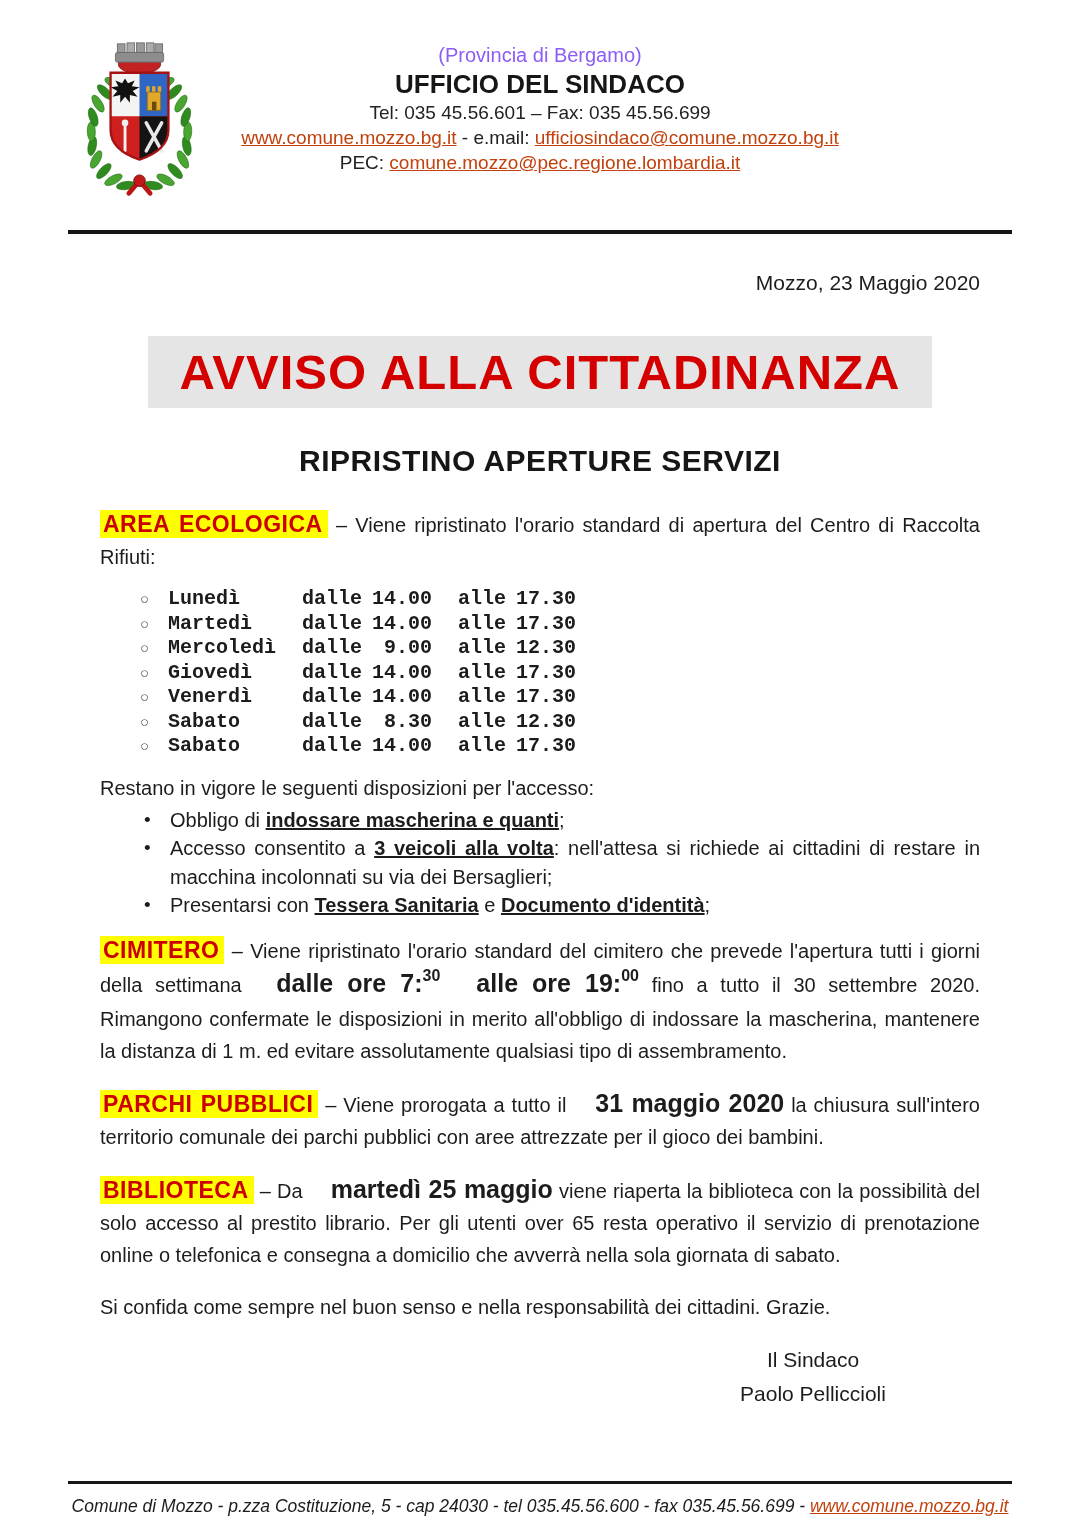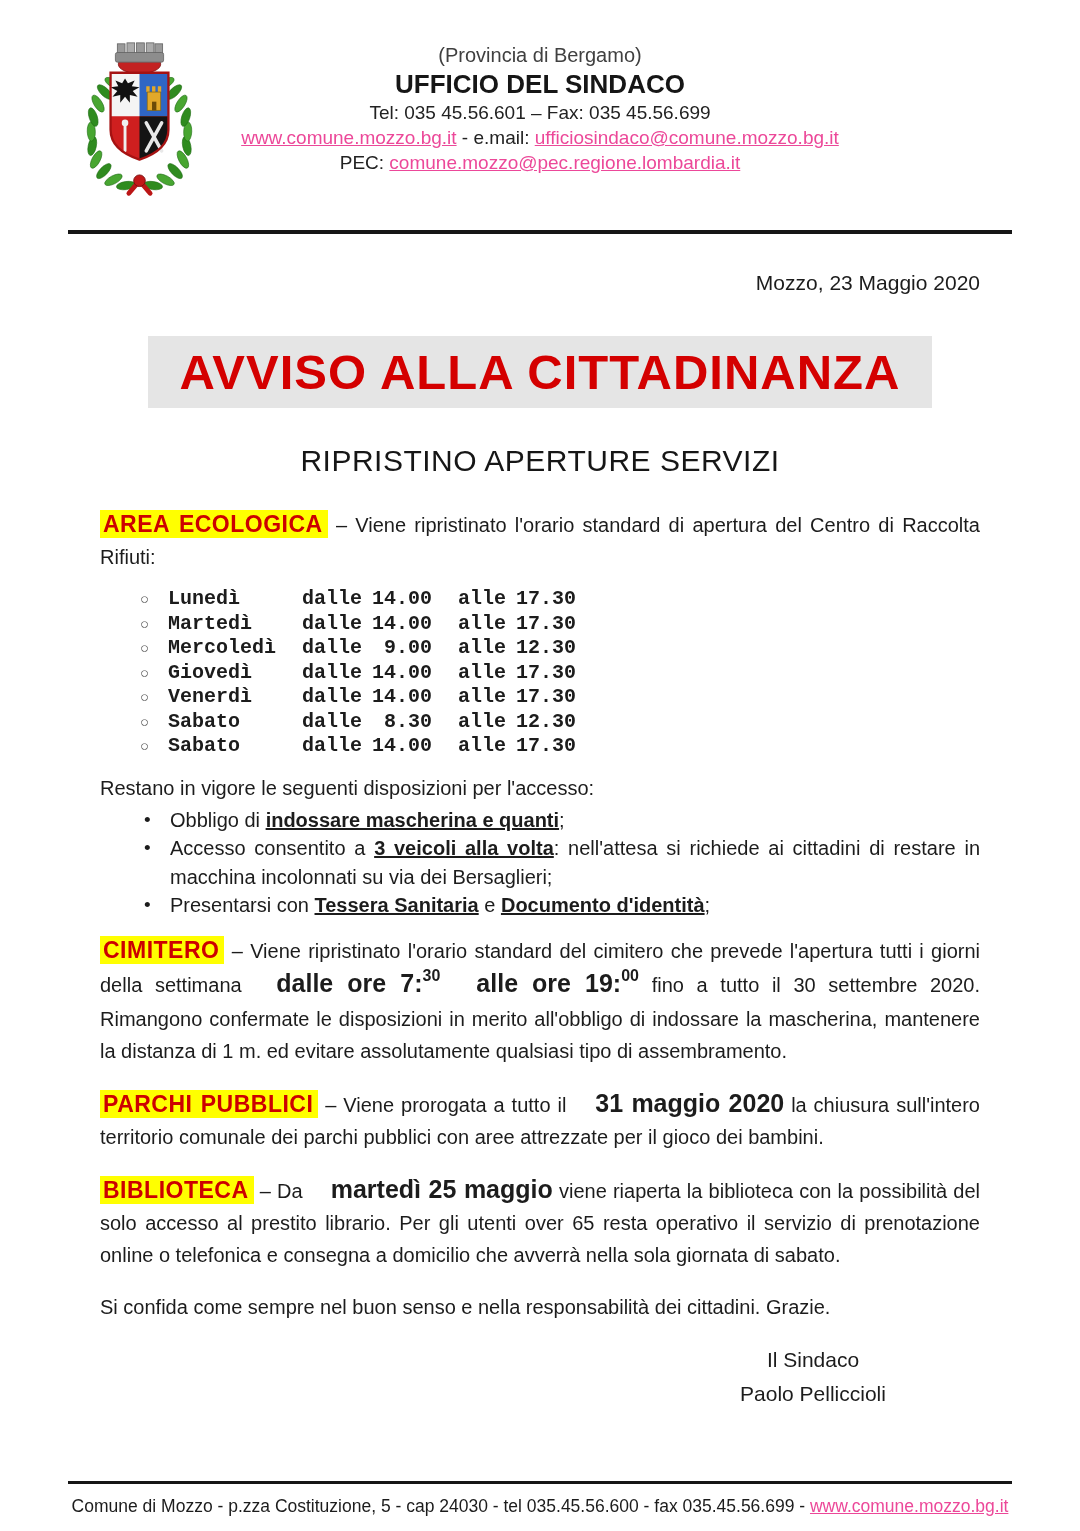--- a/index.html
+++ b/index.html
@@ -17,38 +17,38 @@
     padding:36px 68px 0 68px;box-sizing:border-box;height:100%;
   }
   
   .letterhead{position:relative;min-height:182px;}
   .crest{position:absolute;left:4px;top:0;}
   .head-text{text-align:center;padding-top:6px;}
   .head-title{
     font-size:41px;font-weight:bold;letter-spacing:14px;
     color:#161616;line-height:46px;white-space:nowrap;
   }
-  .head-prov{font-size:20px;line-height:26px;color:#404040;}
+  .head-prov{font-size:20px;line-height:26px;color:#8b5cf6;}
   .head-office{font-size:26px;font-weight:bold;line-height:32px;color:#161616;}
   .head-tel{font-size:19px;line-height:25px;color:#222;}
   .head-links{font-size:19px;line-height:25px;color:#222;}
-  a.doc-link{color:#ec4899;text-decoration:underline;cursor:pointer;}
+  a.doc-link{color:#c2410c;text-decoration:underline;cursor:pointer;}
   
   .rule-thick{border:none;border-top:4px solid #161616;margin:12px 0 0 0;width:100%;}
   
   .date-line{margin-top:36px;text-align:right;padding-right:32px;font-size:21px;line-height:26px;}
   .banner{
     margin:40px auto 0 auto;width:784px;height:72px;
     background:#e5e5e5;display:flex;align-items:center;justify-content:center;
   }
   .banner-text{
     color:#d40000;font-weight:bold;font-size:49px;letter-spacing:1px;white-space:nowrap;
   }
   .doc-title{
-    margin-top:36px;text-align:center;font-size:30px;font-weight:normal;
+    margin-top:36px;text-align:center;font-size:30px;font-weight:bold;
     letter-spacing:0.5px;color:#161616;line-height:34px;
   }
   
   .content{margin:0 32px;}
   .para{
     margin:0;font-size:20px;line-height:32px;text-align:justify;
   }
   .para.first{margin-top:30px;}
   .hl-heading{
     background:#FFFF00;color:#cc0000;font-weight:bold;font-size:23px;
@@ -72,21 +72,21 @@
   .rules{margin:2px 0 0 44px;padding:0;list-style:none;}
   .rules li{display:flex;line-height:28.5px;font-size:20px;}
   .disc-bullet{width:26px;flex:none;font-size:19px;}
   .rule-text{flex:1;text-align:justify;}
   .sect{margin-top:14px;}
   .sect-g{margin-top:20px;}
   
   .signature{width:250px;margin:22px 42px 0 auto;text-align:center;font-size:21px;line-height:30px;}
   .signature .sig-name{margin-top:4px;}
   
-  .page-footer{margin-top:auto;}
+  .page-footer{margin-top:auto;font-style:italic;}
   .rule-footer{border:none;border-top:3px solid #161616;margin:0;width:100%;}
   .footer-line{text-align:center;font-size:17.5px;line-height:22px;padding:11px 0 14px 0;color:#1c1c1c;}
 </style>
 </head>
 <body>
 
 <div class="page">
 
   <div class="letterhead">
     <svg class="crest" width="135" height="168" viewBox="0 0 140 170" aria-hidden="true">

